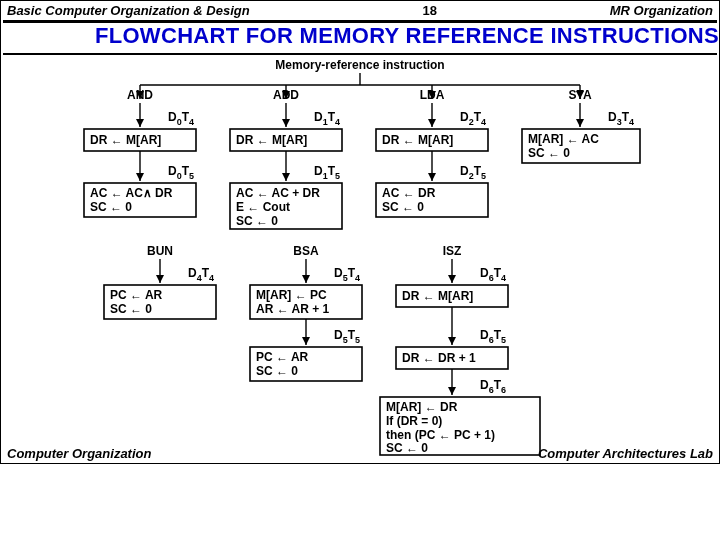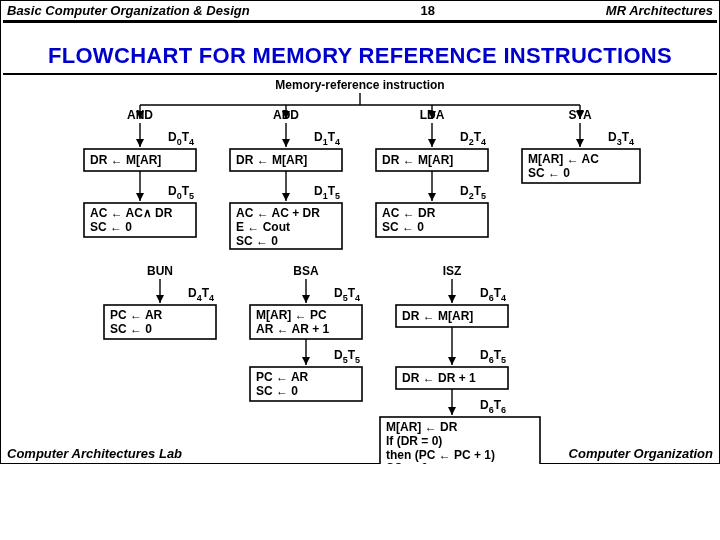--- a/index.html
+++ b/index.html
@@ -1,33 +1,33 @@
 <!DOCTYPE html>
 <html><head>
 <meta charset="utf-8">
 <style>
   html,body{margin:0;padding:0;font-family:Arial,Helvetica,sans-serif;background:#fff;color:#000}
   .page{width:720px;height:464px;border:1px solid #000;position:relative;box-sizing:border-box}
   .hdr{display:flex;justify-content:space-between;align-items:center;padding:2px 6px;font-weight:bold;font-style:italic;font-size:13px}
   .hdr .pagenum{font-style:normal}
   .rule{height:3px;background:#000;margin:0 2px}
-  .title{color:#0000cc;font-weight:bold;font-size:22px;text-align:center;padding:20px 0 0 0;letter-spacing:.3px}
+  .title{color:#0000cc;font-weight:bold;font-size:22px;text-align:right;padding:0 0 0 0;letter-spacing:.3px}
   .rule2{height:2px;background:#000;margin:4px 2px 0 2px}
   .ftr{position:absolute;bottom:2px;left:6px;right:6px;display:flex;justify-content:space-between;font-weight:bold;font-style:italic;font-size:13px}
   svg{display:block;margin:0 auto}
   .sub{font-size:9px}
 </style>
 </head>
 <body>
 
 <div class="page">
   <div class="hdr">
     <span>Basic Computer Organization &amp; Design</span>
     <span class="pagenum">18</span>
-    <span>MR Architectures</span>
+    <span>MR Organization</span>
   </div>
   <div class="rule"></div>
   <div class="title">FLOWCHART FOR MEMORY REFERENCE INSTRUCTIONS</div>
   <div class="rule2"></div>
 
   <svg width="620" height="430" viewBox="0 0 620 430">
     <defs>
       <marker id="ah" markerWidth="8" markerHeight="8" refX="6" refY="3" orient="auto">
         <path d="M0,0 L6,3 L0,6 Z" fill="#000"></path>
       </marker>
@@ -152,16 +152,16 @@
         <text x="430" y="334"><tspan>D</tspan><tspan dy="4" class="sub">6</tspan><tspan dy="-4">T</tspan><tspan dy="4" class="sub">6</tspan></text>
       </g>
     <rect x="330" y="342" width="160" height="58"></rect>
     <text x="336" y="356">M[AR] ← DR</text>
     <text x="336" y="370">If (DR = 0)</text>
     <text x="336" y="384">then (PC ← PC + 1)</text>
     <text x="336" y="397">SC ← 0</text>
   </svg>
 
   <div class="ftr">
+    <span>Computer Organization</span>
     <span>Computer Architectures Lab</span>
-    <span>Computer Organization</span>
   </div>
 </div>
 
 </body></html>

